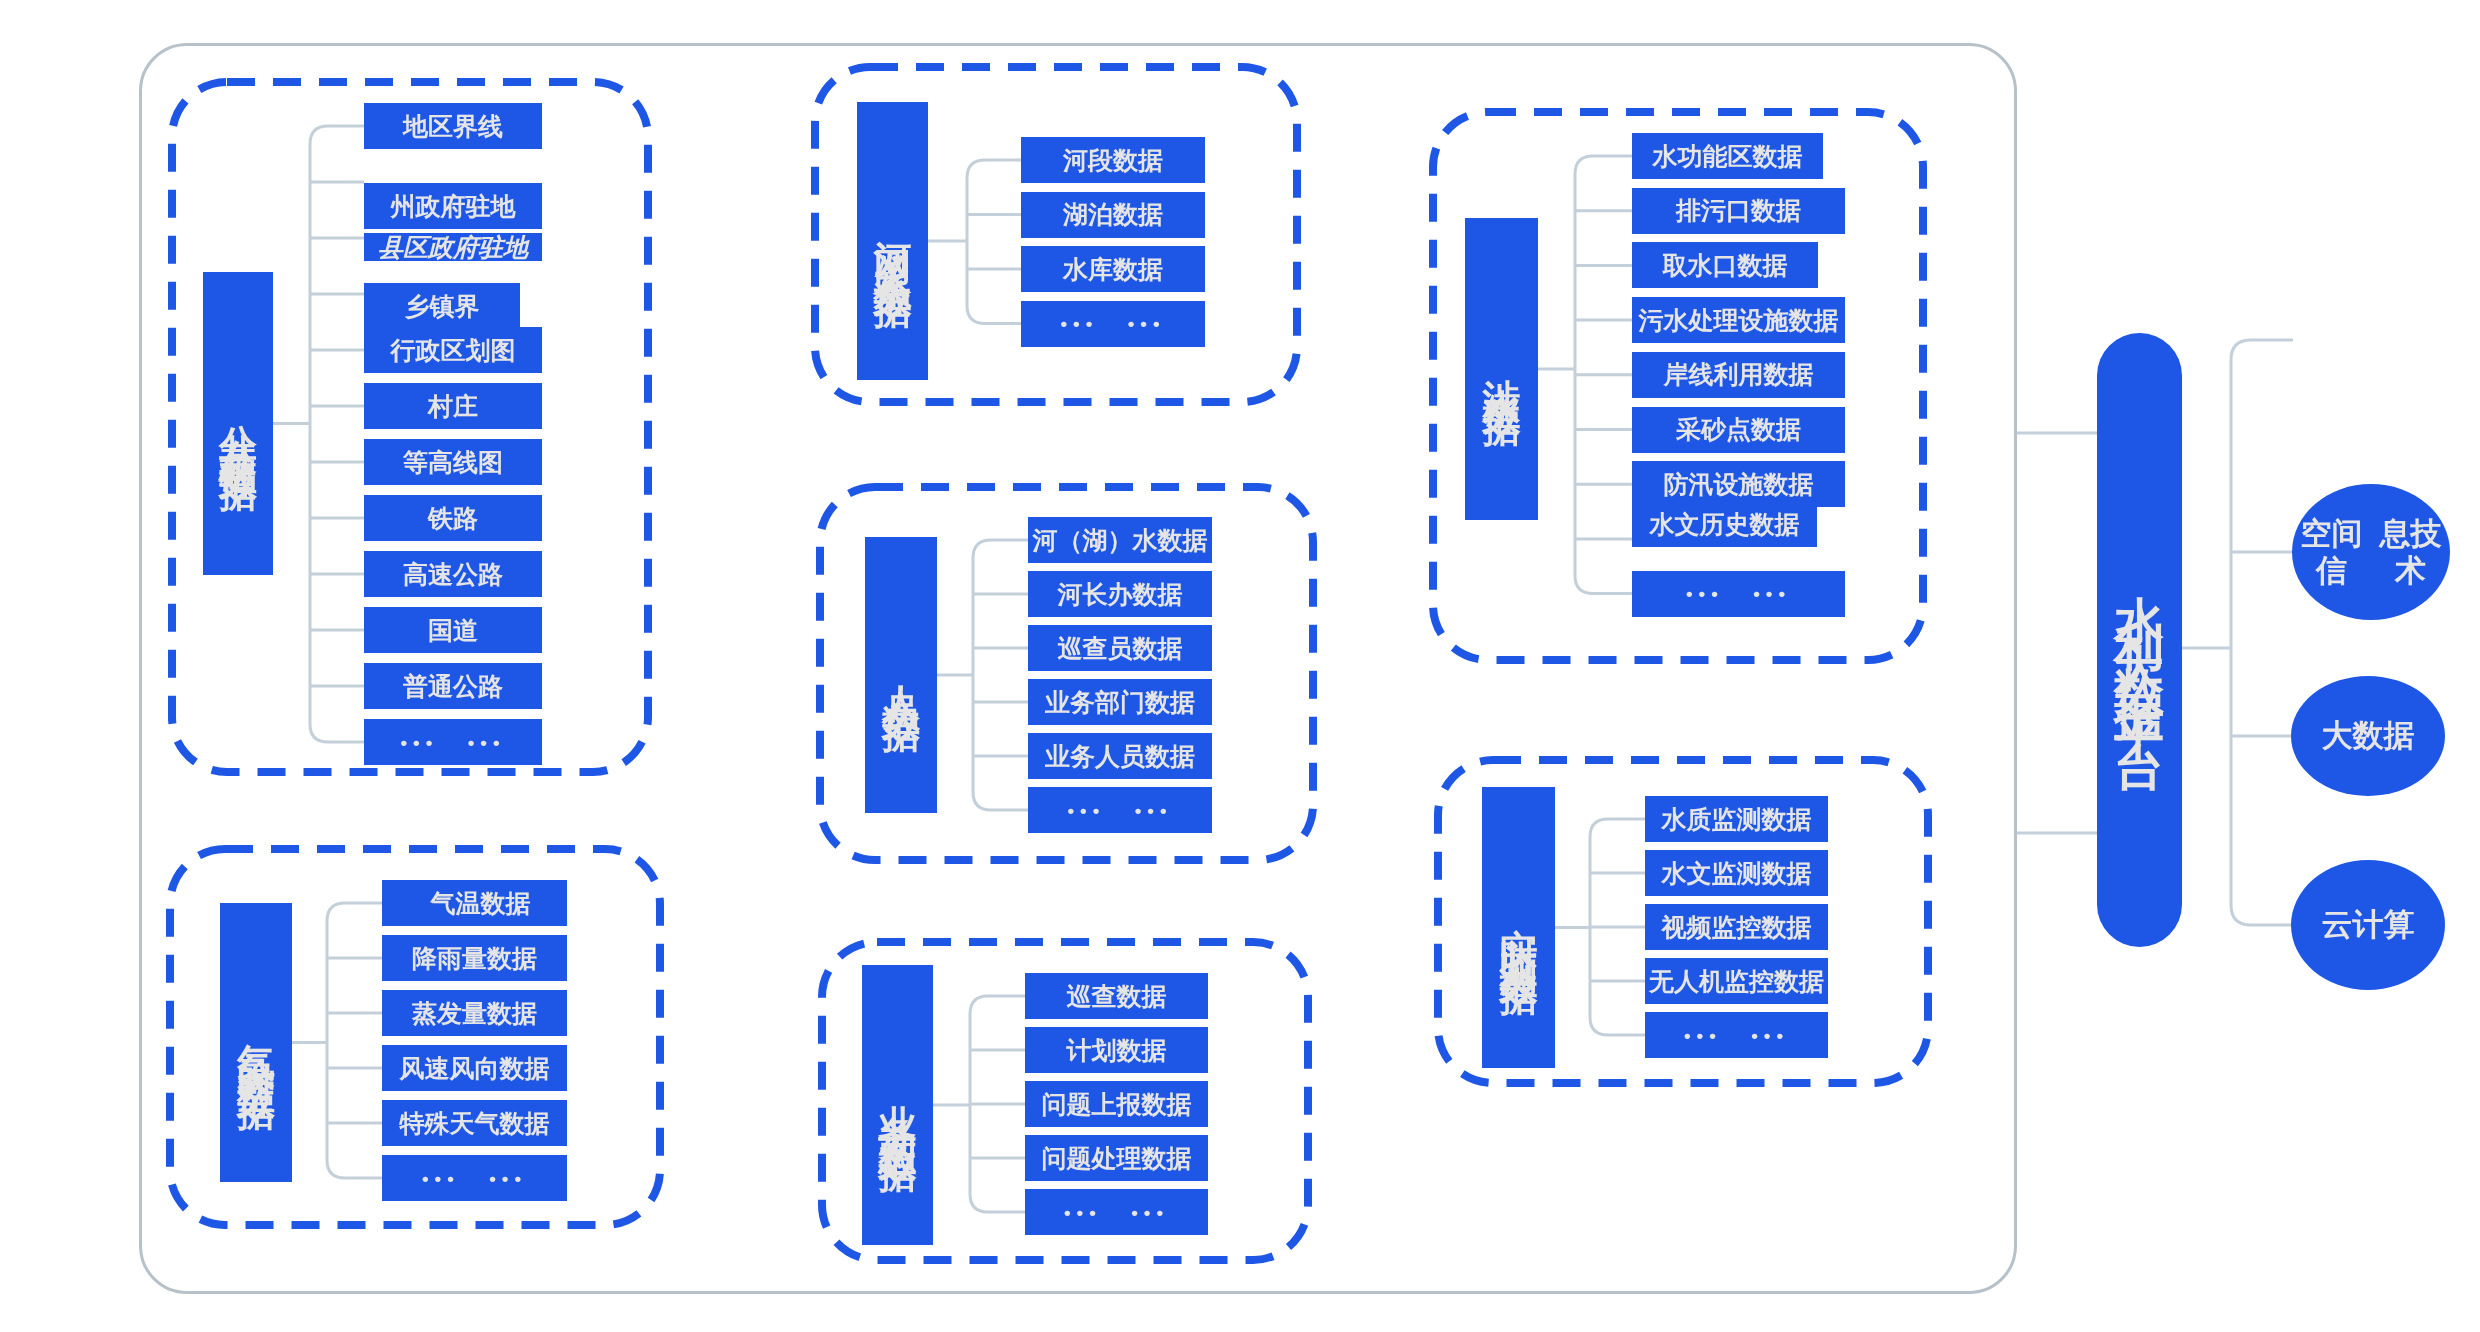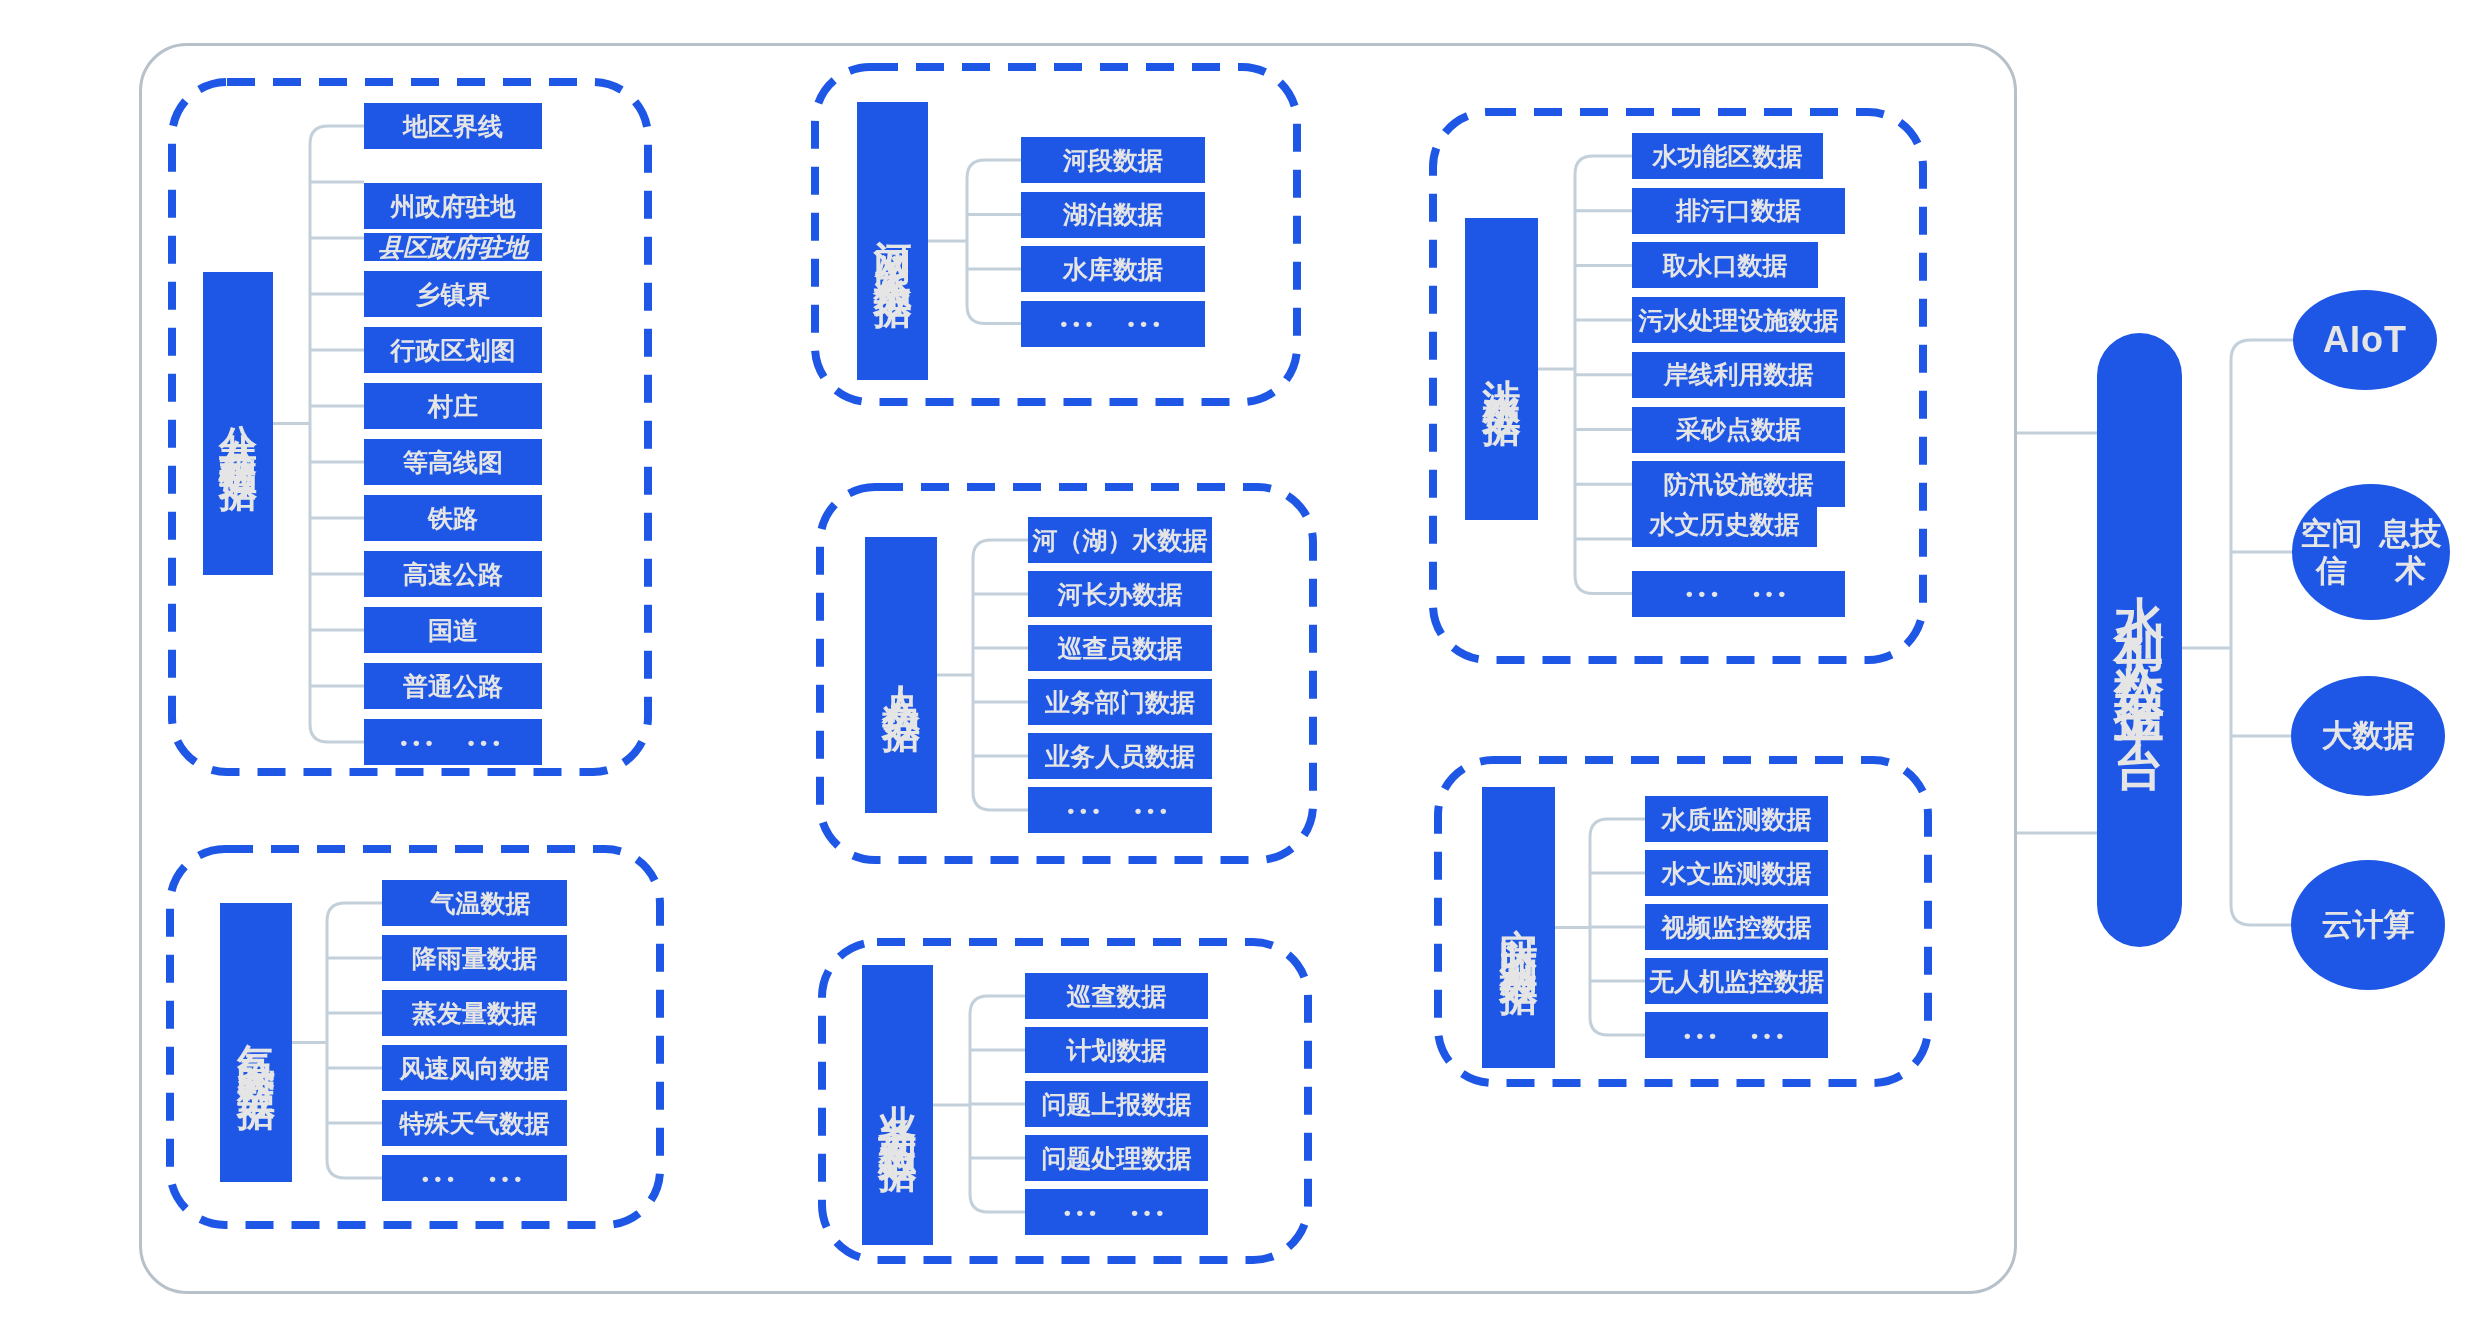--- a/index.html
+++ b/index.html
@@ -53,21 +53,21 @@
       <path d="M 2293 340 L 2251 340 Q 2231 340 2231 360 L 2231 905 Q 2231 925 2251 925 L 2291 925 M 2231 552 L 2292 552 M 2231 736 L 2291 736 M 2182 648 L 2231 648" fill="none" stroke="#c3d0da" stroke-width="3"></path>
     </svg>
   <div id="platform-pill" class="node" style="left: 2097px; top: 333px; width: 85px; height: 614px;">
     <span>水利大数据平台</span>
   </div>
 
 <div class="node vlabel" style="left: 203px; top: 272px; width: 70px; height: 303px;">公共基础数据</div>
     <div class="item node" style="left: 364px; top: 103px; width: 178px; height: 46px;">地区界线</div>
     <div class="item node" style="left: 364px; top: 159px; width: 178px; height: 46px; margin-top: 24px;">州政府驻地</div>
     <div class="item node" style="left: 364px; top: 233px; width: 178px; height: 28px; font-style: italic;">县区政府驻地</div>
-    <div class="item node" style="left: 364px; top: 271px; width: 178px; height: 46px;">乡镇界</div>
+    <div class="item node" style="left: 364px; top: 283px; width: 156px; height: 46px;">乡镇界</div>
     <div class="item node" style="left: 364px; top: 327px; width: 178px; height: 46px;">行政区划图</div>
     <div class="item node" style="left: 364px; top: 383px; width: 178px; height: 46px;">村庄</div>
     <div class="item node" style="left: 364px; top: 439px; width: 178px; height: 46px;">等高线图</div>
     <div class="item node" style="left: 364px; top: 495px; width: 178px; height: 46px;">铁路</div>
     <div class="item node" style="left: 364px; top: 551px; width: 178px; height: 46px;">高速公路</div>
     <div class="item node" style="left: 364px; top: 607px; width: 178px; height: 46px;">国道</div>
     <div class="item node" style="left: 364px; top: 663px; width: 178px; height: 46px;">普通公路</div>
     <div class="item node dots" style="left: 364px; top: 719px; width: 178px; height: 46px;">••• •••</div>
     <div class="node vlabel" style="left: 857px; top: 102px; width: 71px; height: 278px;">河网水系数据</div>
     <div class="item node" style="left: 1021px; top: 137px; width: 184px; height: 46px;">河段数据</div>
@@ -103,21 +103,20 @@
     <div class="item node" style="left: 1025px; top: 1027px; width: 183px; height: 46px;">计划数据</div>
     <div class="item node" style="left: 1025px; top: 1081px; width: 183px; height: 46px;">问题上报数据</div>
     <div class="item node" style="left: 1025px; top: 1135px; width: 183px; height: 46px;">问题处理数据</div>
     <div class="item node dots" style="left: 1025px; top: 1189px; width: 183px; height: 46px;">••• •••</div>
     <div class="node vlabel" style="left: 1482px; top: 787px; width: 73px; height: 281px;">实时监测数据</div>
     <div class="item node" style="left: 1645px; top: 796px; width: 183px; height: 46px;">水质监测数据</div>
     <div class="item node" style="left: 1645px; top: 850px; width: 183px; height: 46px;">水文监测数据</div>
     <div class="item node" style="left: 1645px; top: 904px; width: 183px; height: 46px;">视频监控数据</div>
     <div class="item node" style="left: 1645px; top: 958px; width: 183px; height: 46px;">无人机监控数据</div>
     <div class="item node dots" style="left: 1645px; top: 1012px; width: 183px; height: 46px;">••• •••</div>
-    <div class="node tech latin" style="left: 2293px; top: 290px; width: 144px; height: 100px;">AIoT</div>
     <div class="node tech" style="left: 2292px; top: 484px; width: 158px; height: 136px;">
       <span>空间信</span>
       <br>
       <span>息技术</span>
     </div>
     <div class="node tech" style="left: 2291px; top: 676px; width: 154px; height: 120px;">大数据</div>
     <div class="node tech" style="left: 2291px; top: 860px; width: 154px; height: 130px;">云计算</div>
   </div>
 
 </body></html>

